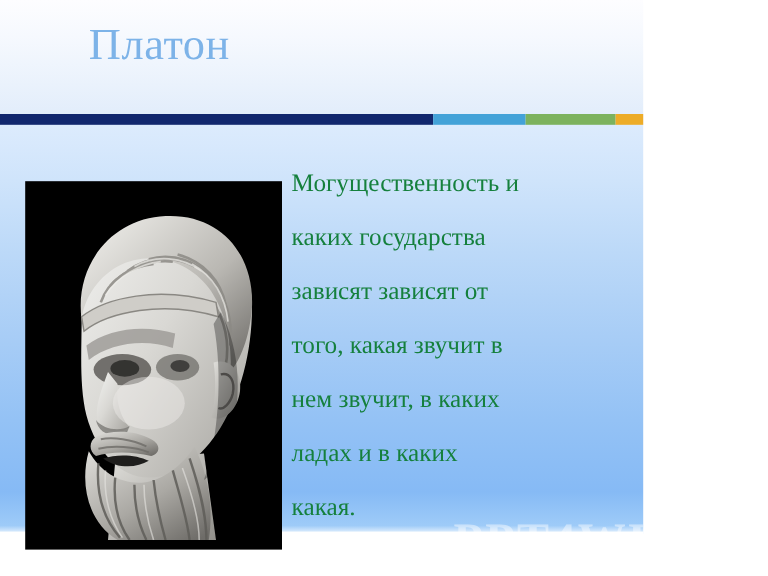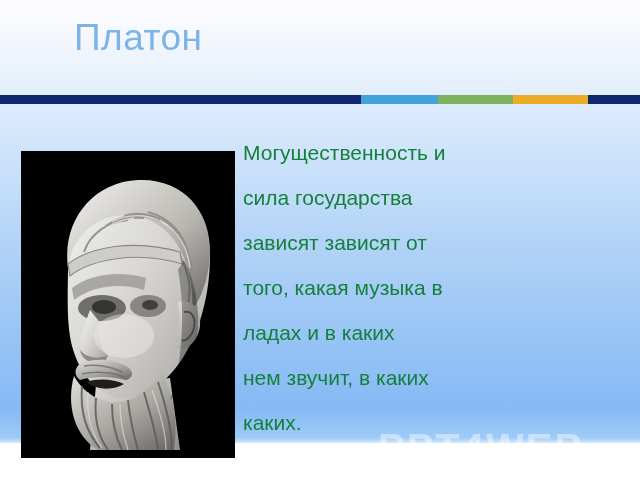--- a/index.html
+++ b/index.html
@@ -6,24 +6,25 @@
     margin: 0;
     padding: 0;
     background: #ffffff;
   }
   body {
     font-family: "Liberation Sans", sans-serif;
   }
 
   #slide {
     position: relative;
-    width: 640px;
+    width: 536px;
     height: 480px;
     overflow: hidden;
     background: #ffffff;
+    font-family: Liberation Serif, serif;
   }
 
   
   #bg-gradient {
     position: absolute;
     left: 0;
     top: 0;
     width: 640px;
     height: 445px;
     background: linear-gradient(to bottom,
@@ -249,23 +250,23 @@
                C152 174, 152 156, 150 142 Z" fill="url(#marbleMid)"></path>
       <path d="M156 152 C164 150, 168 158, 166 168 C164 176, 158 182, 154 180" fill="none" stroke="#6d6b67" stroke-width="2"></path>
 
       <path d="M156 100 C172 130, 176 176, 160 214 C154 228, 148 236, 142 240
                C154 206, 158 152, 150 110 Z" fill="#000000" opacity="0.3"></path>
     </svg>
   </div>
 
   <div id="quote">
     <span class="qline">Могущественность и</span>
-    <span class="qline">сила государства</span>
+    <span class="qline">каких государства</span>
     <span class="qline">зависят зависят от</span>
-    <span class="qline">того, какая музыка в</span>
+    <span class="qline">того, какая звучит в</span>
+    <span class="qline">нем звучит, в каких</span>
     <span class="qline">ладах и в каких</span>
-    <span class="qline">нем звучит, в каких</span>
-    <span class="qline">каких.</span>
+    <span class="qline">какая.</span>
   </div>
 
   <div id="watermark">PPT4WEB</div>
 
 </div>
 
 </body></html>

